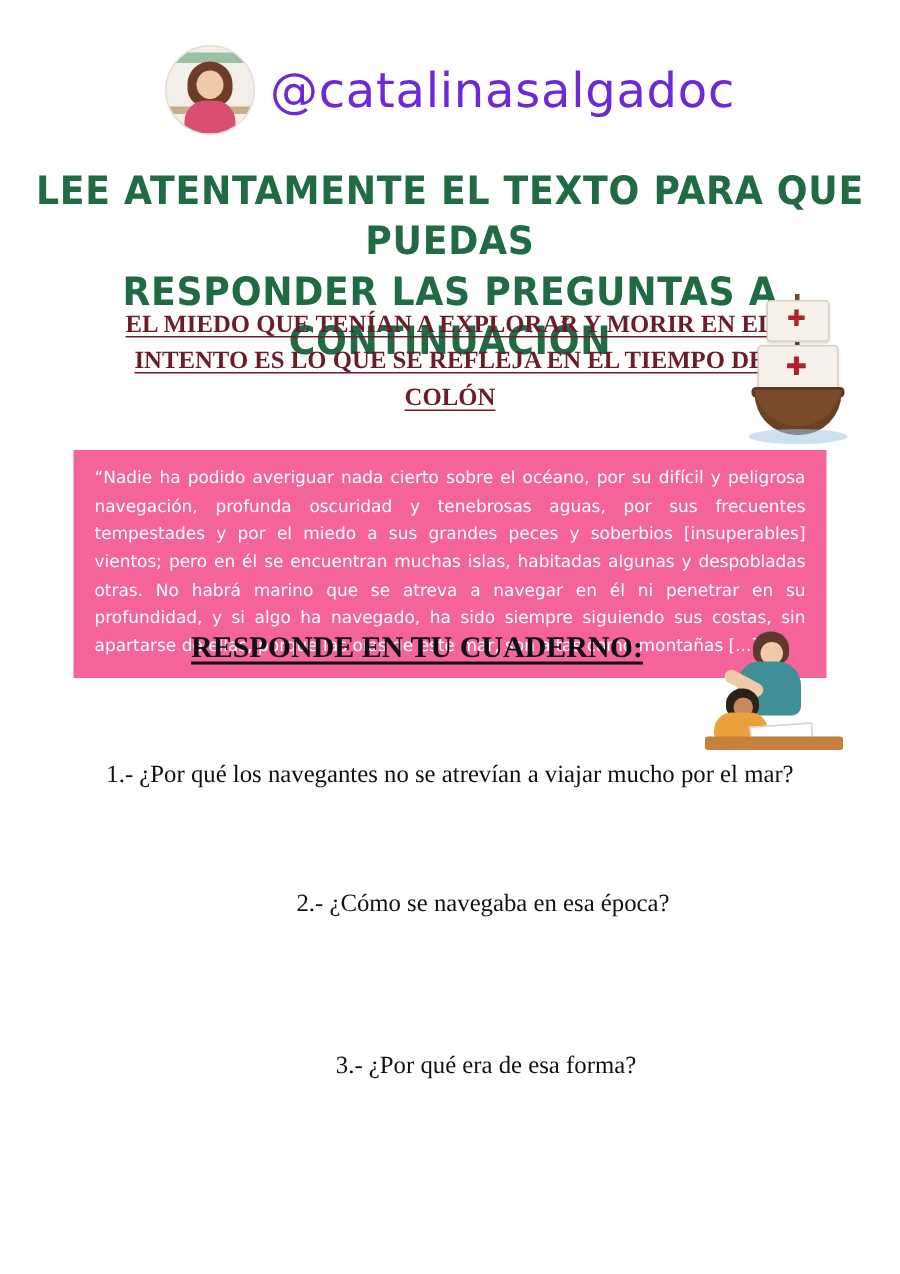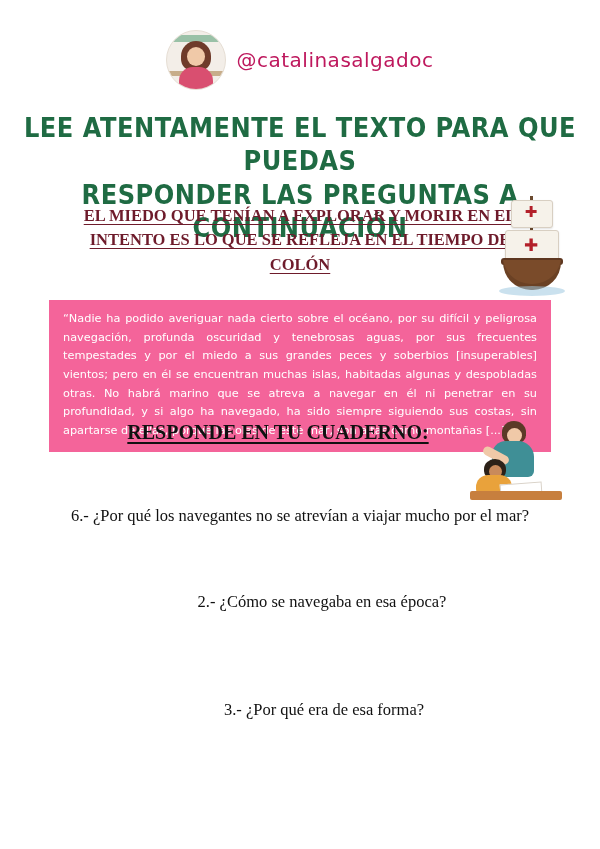--- a/index.html
+++ b/index.html
@@ -80,22 +80,22 @@
   .avatar .shelf2 {
     position: absolute;
     left: 0;
     top: 40px;
     width: 58px;
     height: 5px;
     background: #c7ad8a;
   }
   .handle-text {
     font-family: "DejaVu Sans", sans-serif;
-    font-size: 20px;
-    color: #be185d;
+    font-size: 32px;
+    color: #6d28d9;
     letter-spacing: 0.5px;
   }
 
   
   .main-title {
     position: absolute;
     top: 112px;
     left: 0;
     width: 600px;
     text-align: center;
@@ -351,17 +351,17 @@
     <div class="t-face"></div>
     <div class="t-body"></div>
     <div class="t-arm"></div>
     <div class="k-hair"></div>
     <div class="k-face"></div>
     <div class="k-body"></div>
     <div class="paper"></div>
     <div class="desk"></div>
   </div>
 
-  <div class="question q1">6.- ¿Por qué los navegantes no se atrevían a viajar mucho por el mar?</div>
+  <div class="question q1">1.- ¿Por qué los navegantes no se atrevían a viajar mucho por el mar?</div>
   <div class="question q2">2.- ¿Cómo se navegaba en esa época?</div>
   <div class="question q3">3.- ¿Por qué era de esa forma?</div>
 
 </div>
 
 </body></html>

